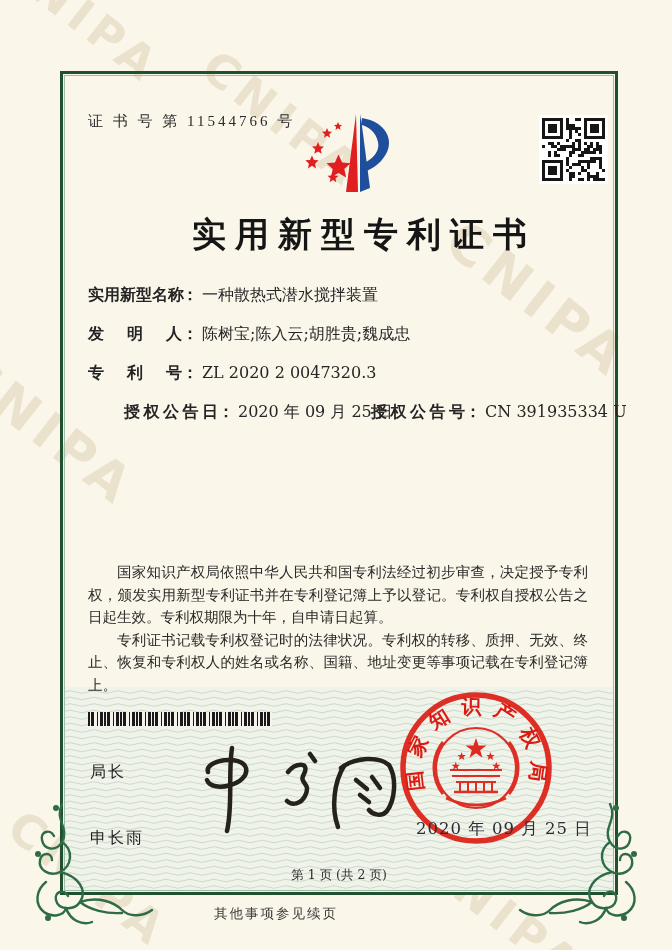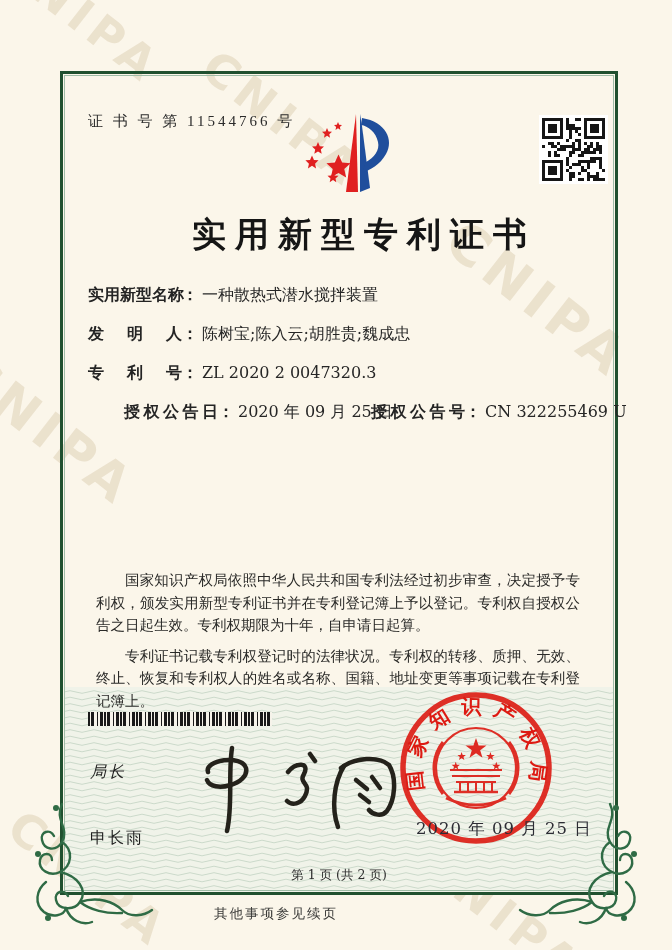--- a/index.html
+++ b/index.html
@@ -23,25 +23,25 @@
   .title{position:absolute;left:60px;top:212px;width:558px;text-align:center;
          font-size:34px;font-weight:700;letter-spacing:9px;color:#151515;padding-left:25px;}
   .fields{position:absolute;left:88px;top:284px;width:500px;font-size:16px;color:#242424;}
   .frow{margin-bottom:17px;line-height:22px;white-space:nowrap;}
   .flabel{display:inline-block;width:94px;font-weight:700;text-align:justify;text-align-last:justify;vertical-align:top;}
   .fcolon{font-weight:700;margin-right:4px;}
   .fvalue{color:#262626;}
   .fgroup1{display:inline-block;width:242px;margin-left:36px;}
   .paras{position:absolute;left:88px;top:561px;width:500px;font-size:14.5px;
          line-height:22.5px;color:#2a2a28;text-align:justify;}
-  .paras p{margin:8px;text-indent:2em;}
+  .paras p{margin:0;text-indent:2em;}
   .barcode{position:absolute;left:88px;top:712px;width:184px;height:14px;
     background:repeating-linear-gradient(90deg,#1a1a1a 0 2px,#f6f3ea 2px 3px,#1a1a1a 3px 6px,#f6f3ea 6px 9px,#1a1a1a 9px 10px,#f6f3ea 10px 12px,#1a1a1a 12px 15px,#f6f3ea 15px 16px);}
   .sig-title{position:absolute;left:90px;top:762px;font-size:16px;color:#1e1e1e;
-             font-family:"DejaVu Sans","Liberation Sans",sans-serif;letter-spacing:2px;font-style:italic;}
+             font-family:"DejaVu Sans","Liberation Sans",sans-serif;letter-spacing:2px;}
   .sig-name{position:absolute;left:90px;top:792px;font-size:16px;color:#1e1e1e;
             font-family:"DejaVu Sans","Liberation Sans",sans-serif;letter-spacing:2px;margin-top:36px;}
   .sig-hand{position:absolute;left:192px;top:736px;}
   .seal{position:absolute;left:394px;top:686px;}
   .seal-date{position:absolute;left:416px;top:818px;font-size:16.5px;color:#2c2c34;
              letter-spacing:1px;z-index:6;}
   .page-info{position:absolute;left:60px;top:867px;width:558px;text-align:center;
              font-size:12.5px;color:#2c2c2c;z-index:4;}
   .cont-note{position:absolute;left:0;top:905px;width:552px;text-align:center;
              font-size:13.5px;color:#3a3a38;letter-spacing:2px;}
@@ -265,21 +265,21 @@
         <span class="flabel">发明人</span><span class="fcolon">：</span><span class="fvalue">陈树宝;陈入云;胡胜贵;魏成忠</span>
       </div>
       <div class="frow">
         <span class="flabel">专利号</span><span class="fcolon">：</span><span class="fvalue">ZL 2020 2 0047320.3</span>
       </div>
       <div class="frow">
         <span class="fgroup1">
           <span class="flabel">授权公告日</span><span class="fcolon">：</span><span class="fvalue">2020 年 09 月 25 日</span>
         </span>
         <span>
-          <span class="flabel">授权公告号</span><span class="fcolon">：</span><span class="fvalue">CN 322255469 U</span>
+          <span class="flabel">授权公告号</span><span class="fcolon">：</span><span class="fvalue">CN 391935334 U</span>
         </span>
       </div>
     </div>
 
     <div class="paras">
       <p>国家知识产权局依照中华人民共和国专利法经过初步审查，决定授予专利权，颁发实用新型专利证书并在专利登记簿上予以登记。专利权自授权公告之日起生效。专利权期限为十年，自申请日起算。</p>
       <p>专利证书记载专利权登记时的法律状况。专利权的转移、质押、无效、终止、恢复和专利权人的姓名或名称、国籍、地址变更等事项记载在专利登记簿上。</p>
     </div>
 
     <div class="barcode"></div>

